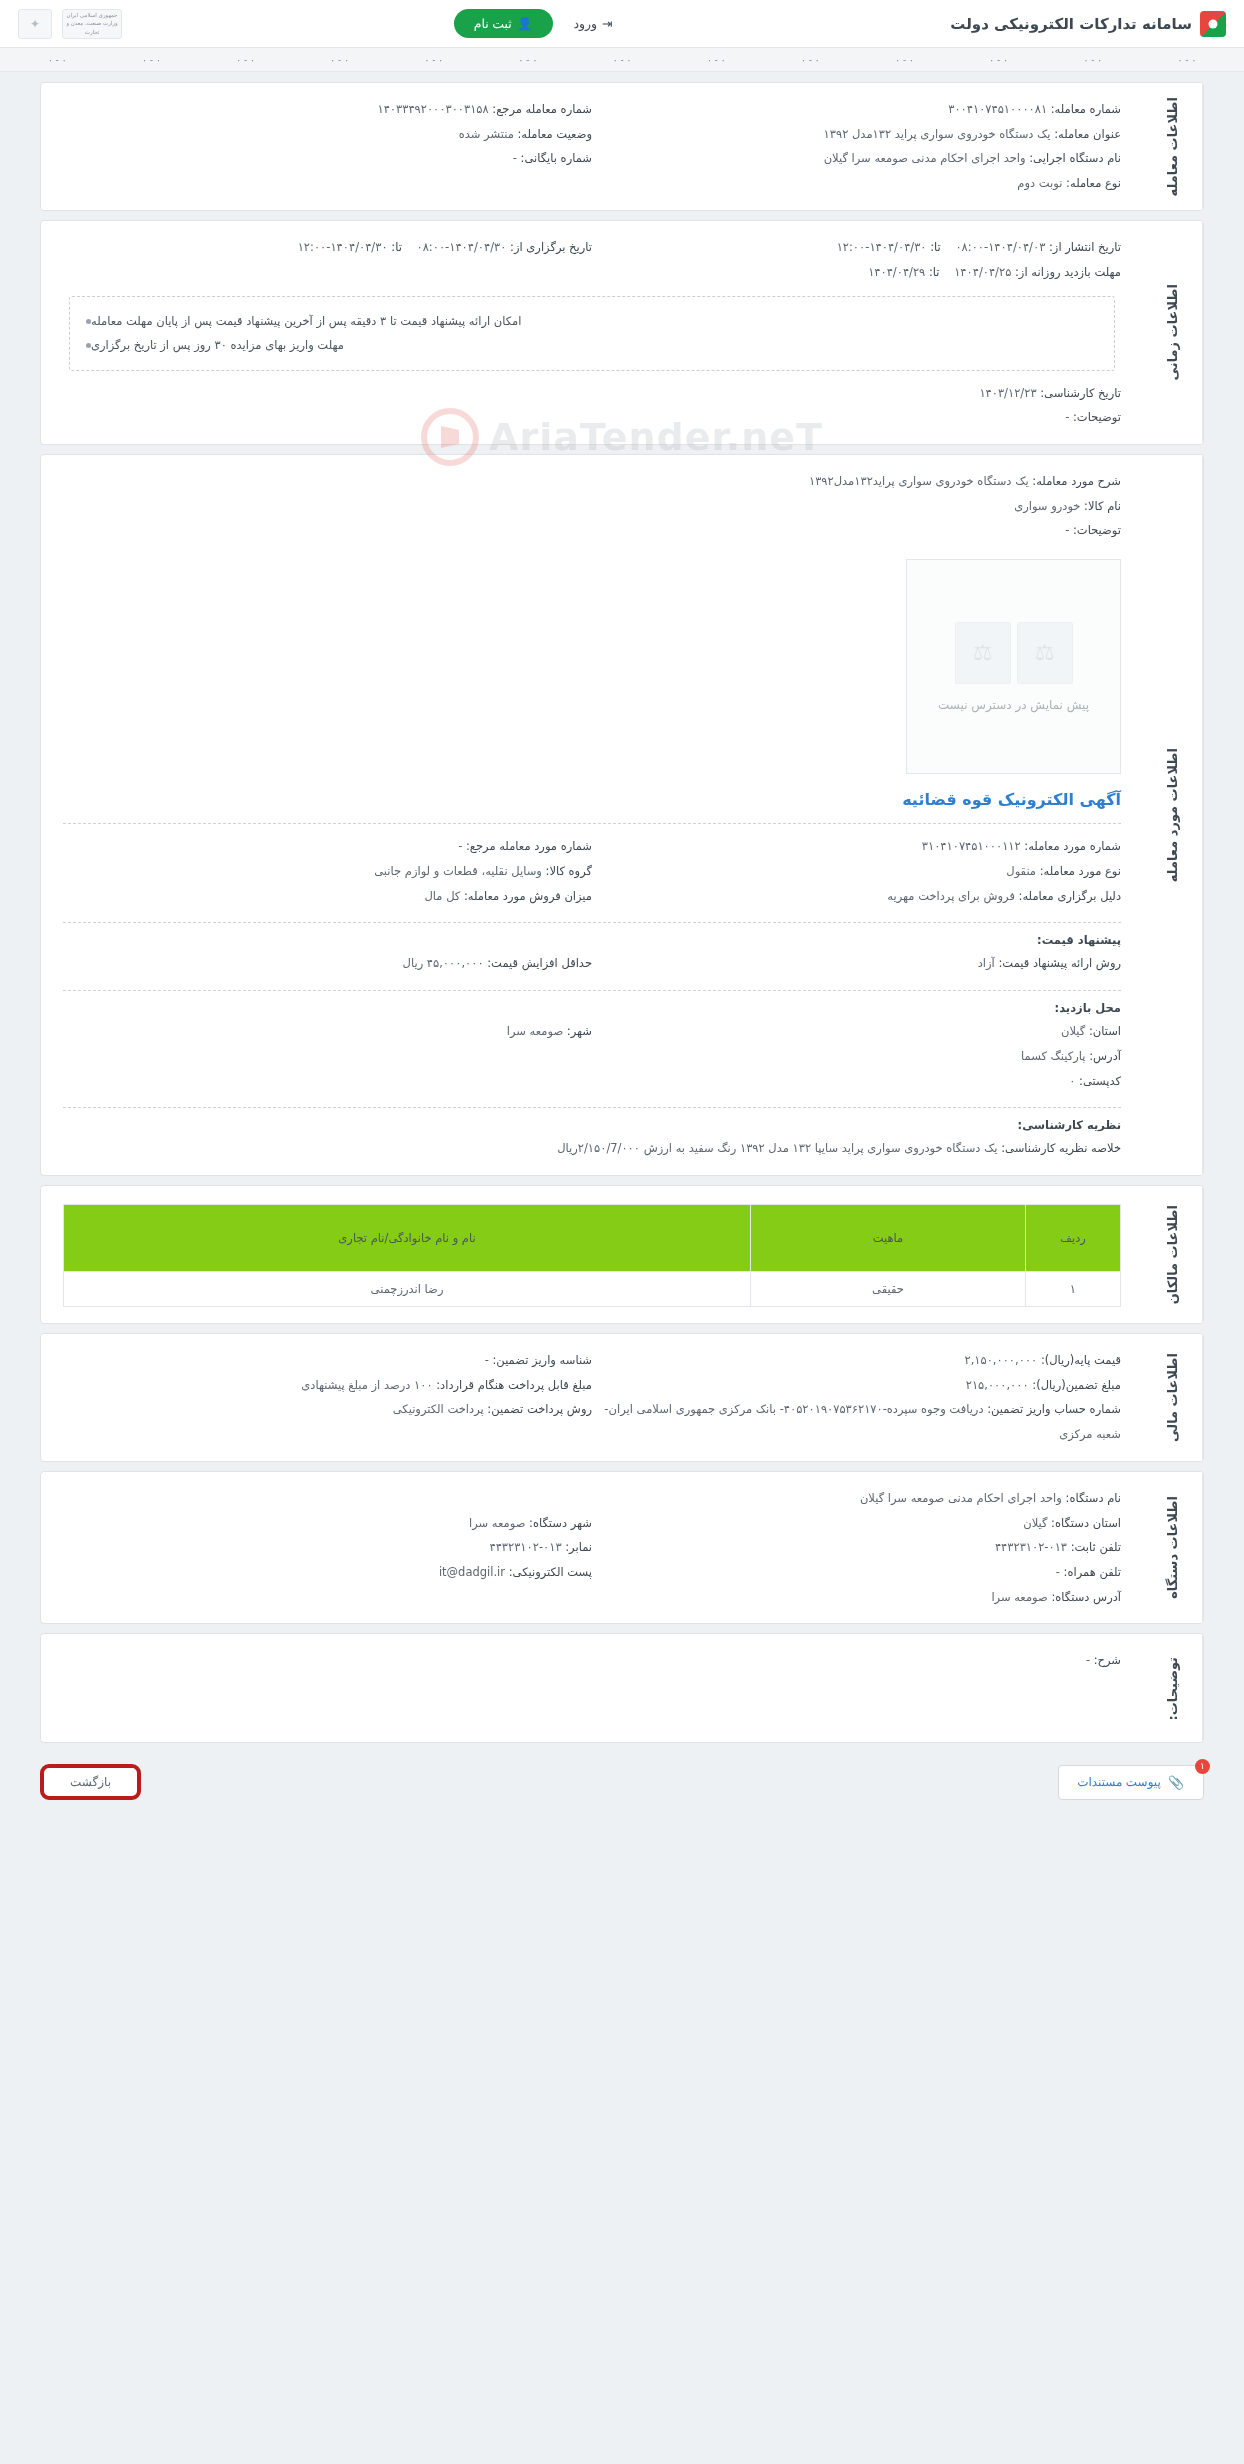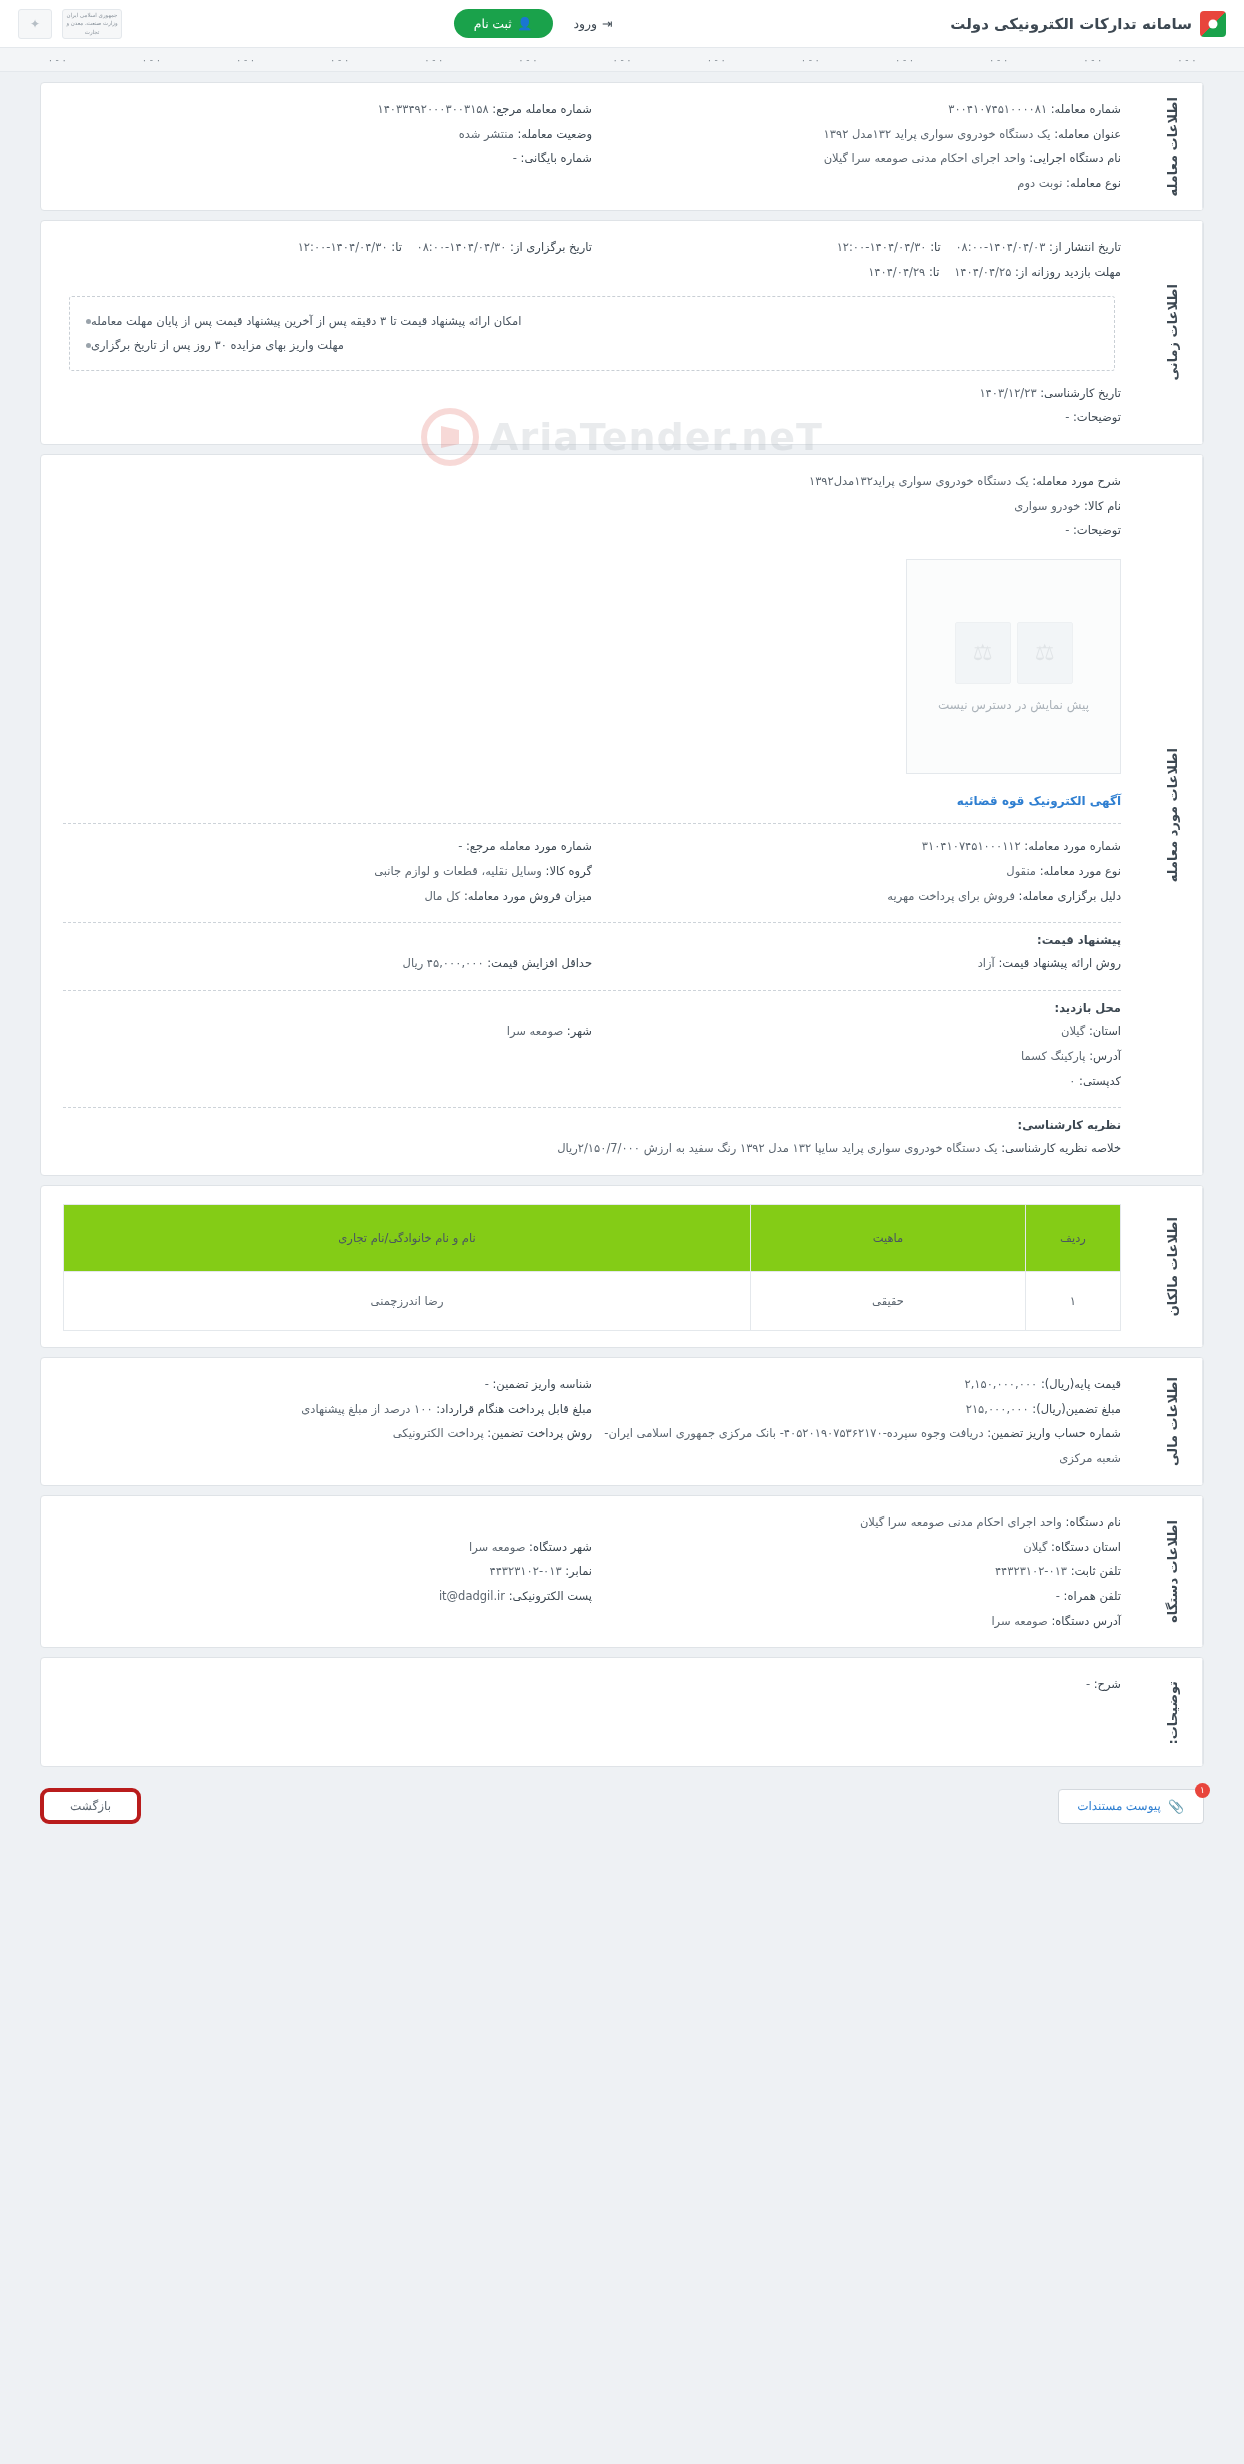--- a/index.html
+++ b/index.html
@@ -132,40 +132,40 @@
   }
   .preview-text { font-size:12px;color:#aab2b9; }
 
   .divider-dash {
     border-top: 1px dashed #cdd3d9;
     margin: 14px 0 10px 0;
   }
   .sec-title {
     font-size: 11.5px; color: #3d4852; font-weight: bold; margin-bottom: 4px;
   }
-  .link-blue { color:#2f7fd1; font-size:12px; font-weight:bold; }
+  .link-blue { color:#2f7fd1; font-size:16px; font-weight:bold; }
 
   
   table.owners {
     width: 100%;
     border-collapse: collapse;
     font-size: 11.5px;
     margin: 4px 0 2px 0;
   }
   table.owners th {
     background: #84cc16;
     border: 1px solid #e4e8ec;
     padding: 26px 10px;
     font-weight: normal;
     color: #4a5560;
     margin-top: 12px;
   }
   table.owners td {
     border: 1px solid #e4e8ec;
-    padding: 22px 10px;
+    padding: 10px 10px;
     color: #5c6670;
     text-align: center;
   }
   .w-idx { width: 9%; }
   .w-mah { width: 26%; }
 
   
   .footer-bar {
     display:flex; align-items:center; justify-content:space-between;
     padding: 12px 40px 4px 40px;

